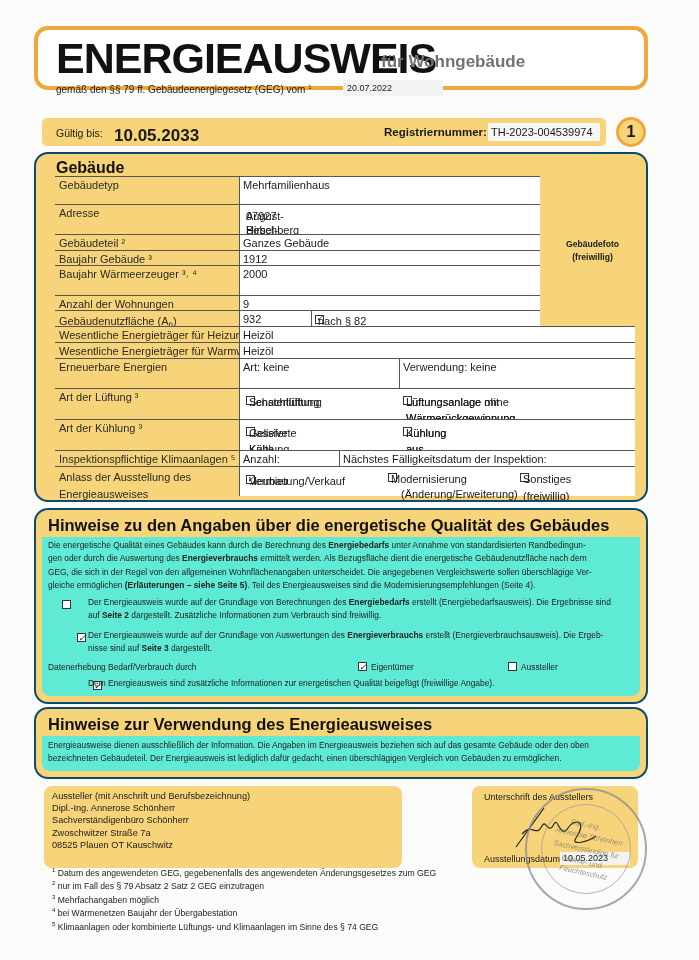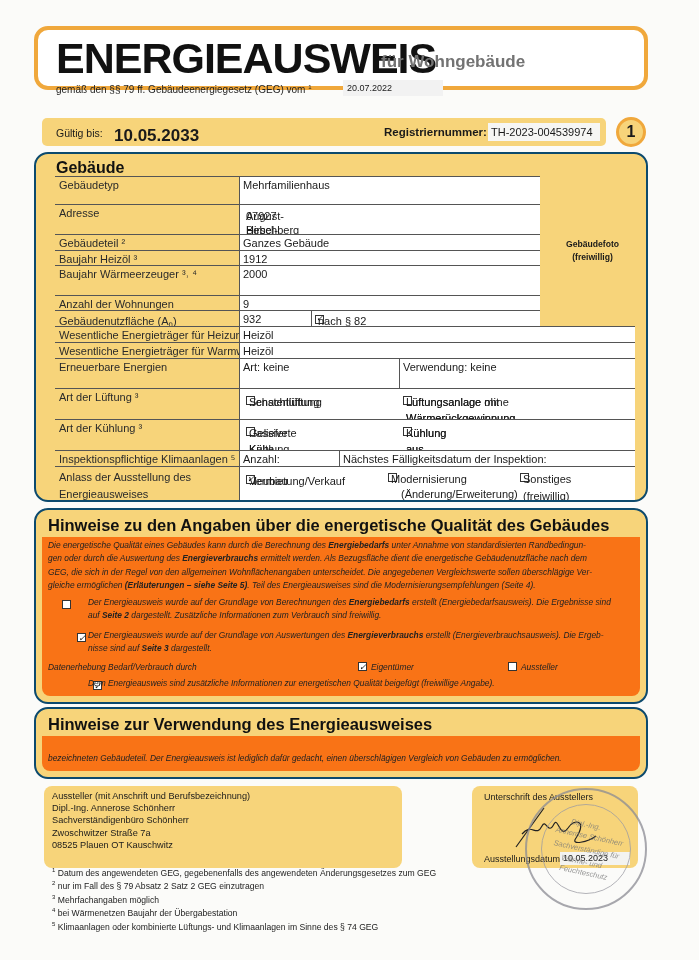--- a/index.html
+++ b/index.html
@@ -41,21 +41,21 @@
   .val-cell { position: absolute; background: #fff; border-left: 1px solid #555; top: 0; bottom: 0; }
   .val-cell span { position: absolute; left: 3px; top: 2px; }
   .cb { display: inline-block; width: 9px; height: 9px; border: 1px solid #333; vertical-align: -1px; margin-right: 4px; position: relative; background: #fff; }
   .cb.on::after { content: "✓"; position: absolute; left: 0; top: -3px; font-size: 9px; }
   .photo { left: 502px; top: 22px; width: 108px; height: 150px; border-left: 1px solid #555; text-align: center; font-size: 8.6px; font-weight: bold; padding-top: 62px; line-height: 1.5; }
 
   
   .hinweise1 { left: 34px; top: 508px; width: 614px; height: 196px; }
   .hinweise2 { left: 34px; top: 707px; width: 614px; height: 72px; }
   .h-title { left: 12px; top: 6px; font-size: 16.5px; }
-  .white-body { position: absolute; left: 6px; right: 6px; background: #f97316; border-radius: 0 0 8px 8px; font-size: 8.4px; line-height: 1.58; color: #222; font-style: italic; }
+  .white-body { position: absolute; left: 6px; right: 6px; background: #5eead4; border-radius: 0 0 8px 8px; font-size: 8.4px; line-height: 1.58; color: #222; }
   .p { position: absolute; }
   b { font-weight: bold; }
 
   
   .aussteller { left: 44px; top: 786px; width: 358px; height: 82px; background: #f7d47a; border-radius: 8px; font-size: 9.2px; line-height: 1.33; padding: 4px 0 0 8px; }
   .unterschrift { left: 472px; top: 786px; width: 166px; height: 82px; background: #f7d47a; border-radius: 8px; font-size: 9px; }
   .footnotes { left: 52px; top: 866px; font-size: 8.6px; line-height: 1.34; color: #222; }
   sup { font-size: 6px; }
   .stamp { left: 525px; top: 788px; width: 122px; height: 122px; border: 2px solid #8c8c94; border-radius: 50%; opacity: 0.75; }
   .stamp-inner { position: absolute; left: 14px; top: 14px; width: 90px; height: 90px; border: 1px solid #9a9aa2; border-radius: 50%; }
@@ -98,21 +98,21 @@
         <span style="line-height:1.3"><span>August-Bebel-Straße  9</span><br><span>07927 Hirschberg</span></span>
       </div>
   </div>
   <div class="row" style="top:80px;height:16px;width:485px;">
     <span class="lbl">Gebäudeteil ²</span>
     <div class="val-cell" style="left:184px;right:0;">
         <span>Ganzes Gebäude</span>
       </div>
   </div>
   <div class="row" style="top:96px;height:15px;width:485px;">
-    <span class="lbl">Baujahr Heizöl ³</span>
+    <span class="lbl">Baujahr Gebäude ³</span>
     <div class="val-cell" style="left:184px;right:0;">
         <span>1912</span>
       </div>
   </div>
   <div class="row" style="top:111px;height:30px;width:485px;">
     <span class="lbl">Baujahr Wärmeerzeuger ³˒ ⁴</span>
     <div class="val-cell" style="left:184px;right:0;">
         <span>2000</span>
       </div>
   </div>
@@ -180,21 +180,21 @@
   </div>
   <div class="row" style="top:296px;height:16px;width:580px;">
     <span class="lbl">Inspektionspflichtige Klimaanlagen ⁵</span>
     <div class="val-cell" style="left:184px;width:100px;">
         <span>Anzahl:</span>
       </div>
     <div class="val-cell" style="left:284px;right:0;">
         <span>Nächstes Fälligkeitsdatum der Inspektion:</span>
       </div>
   </div>
-  <div class="row" style="top:312px;height:44px;width:580px;">
+  <div class="row" style="top:312px;height:30px;width:580px;">
     <span class="lbl" style="line-height:1.5;"><span>Anlass der Ausstellung des</span><br><span>Energieausweises</span></span>
     <div class="val-cell" style="left:184px;right:0;line-height:1.5;">
       <span>
         <span><i class="cb"></i><span>Neubau</span></span><br>
         <span><i class="cb on"></i><span>Vermietung/Verkauf</span></span>
       </span>
       <span style="left:148px;"><i class="cb"></i><span>Modernisierung</span><br><span style="position:static;padding-left:13px;">(Änderung/Erweiterung)</span></span>
       <span style="left:280px;"><i class="cb"></i><span>Sonstiges (freiwillig)</span></span>
     </div>
   </div>
@@ -224,21 +224,21 @@
     <div class="p" style="left:466px;top:124px;"><i class="cb"></i><span>Aussteller</span></div>
     <i class="cb on abs" style="left:20px;top:143px;"></i>
     <div class="p" style="left:46px;top:140px;">Dem Energieausweis sind zusätzliche Informationen zur energetischen Qualität beigefügt (freiwillige Angabe).</div>
   </div>
 </div>
 
 <div class="abs panel hinweise2">
   <div class="abs sec-title h-title">Hinweise zur Verwendung des Energieausweises</div>
   <div class="white-body" style="top:27px;bottom:6px;">
     <div class="p" style="left:6px;top:3px;">
-      <br><span>bezeichneten Gebäudeteil. Der Energieausweis ist lediglich dafür gedacht, einen überschlägigen Vergleich von Gebäuden zu ermöglichen.</span>
+      <span>Energieausweise dienen ausschließlich der Information. Die Angaben im Energieausweis beziehen sich auf das gesamte Gebäude oder den oben</span><br><span>bezeichneten Gebäudeteil. Der Energieausweis ist lediglich dafür gedacht, einen überschlägigen Vergleich von Gebäuden zu ermöglichen.</span>
     </div>
   </div>
 </div>
 
 <div class="abs aussteller">
   <div>Aussteller (mit Anschrift und Berufsbezeichnung)</div>
   <div>Dipl.-Ing.  Annerose Schönherr</div>
   <div>Sachverständigenbüro Schönherr</div>
   <div>Zwoschwitzer Straße 7a</div>
   <div>08525 Plauen OT Kauschwitz</div>

